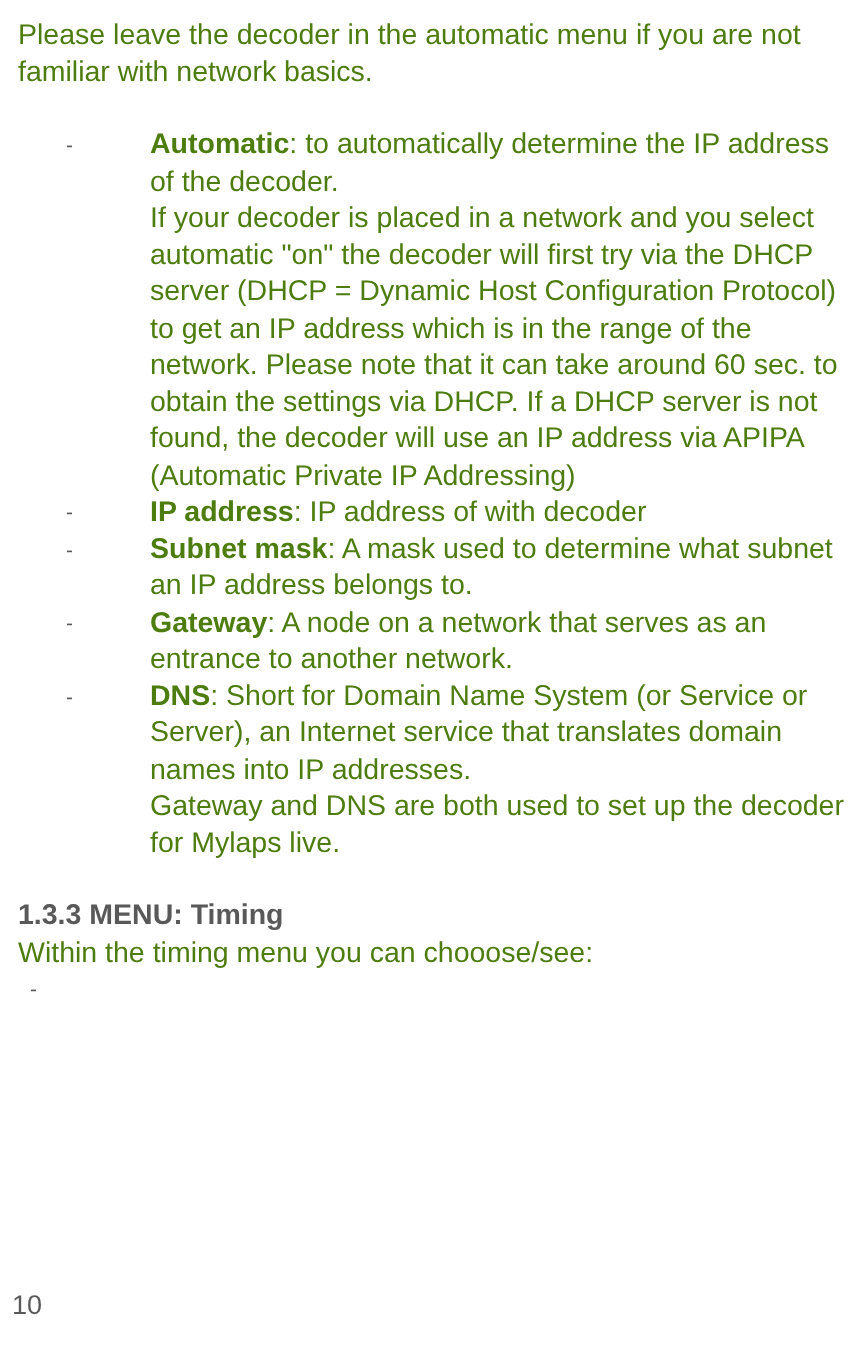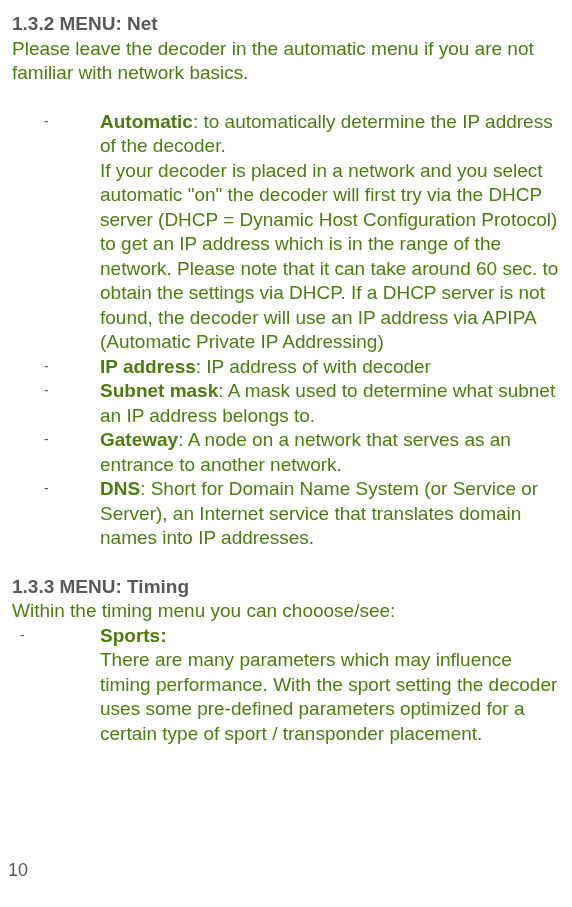--- a/index.html
+++ b/index.html
@@ -66,21 +66,20 @@
       bottom: 26px;
       left: 8px;
       font-size: 18px;
       color: #595959;
     }
   </style>
 </head>
 <body>
 
 <div>
-  <div class="heading">1.3.2 MENU: Net</div>
   <div class="body-text">Please leave the decoder in the automatic menu if you are not familiar with network basics.</div>
   <div class="spacer"></div>
 
   <div class="list-container">
     <div class="list-item">
       <span class="list-dash">-</span>
       <div class="list-content body-text">
         <span class="list-bold">Automatic</span><span>: to automatically determine the IP address of the decoder.</span>
         <div>If your decoder is placed in a network and you select automatic "on" the decoder will first try via the DHCP server (DHCP = Dynamic Host Configuration Protocol) to get an IP address which is in the range of the network. Please note that it can take around 60 sec. to obtain the settings via DHCP. If a DHCP server is not found, the decoder will use an IP address via APIPA (Automatic Private IP Addressing)</div>
       </div>
@@ -104,33 +103,30 @@
       <span class="list-dash">-</span>
       <div class="list-content body-text">
         <span class="list-bold">Gateway</span><span>: A node on a network that serves as an entrance to another network.</span>
       </div>
     </div>
 
     <div class="list-item">
       <span class="list-dash">-</span>
       <div class="list-content body-text">
         <span class="list-bold">DNS</span><span>: Short for Domain Name System (or Service or Server), an Internet service that translates domain names into IP addresses.</span>
+        <div>Gateway and DNS are both used to set up the decoder for Mylaps live.</div>
       </div>
     </div>
   </div>
 </div>
 
 <div class="spacer"></div>
 
 <div>
   <div class="heading">1.3.3 MENU: Timing</div>
   <div class="body-text">Within the timing menu you can chooose/see:</div>
 
   <div class="outer-list-item">
     <span class="list-dash-outer">-</span>
-    <div class="body-text">
-      <span class="list-bold">Sports:</span>
-      <div>There are many parameters which may influence timing performance. With the sport setting the decoder uses some pre-defined parameters optimized for a certain type of sport / transponder placement.</div>
-    </div>
   </div>
 </div>
 
 <div class="page-number">10</div>
 
 </body></html>

